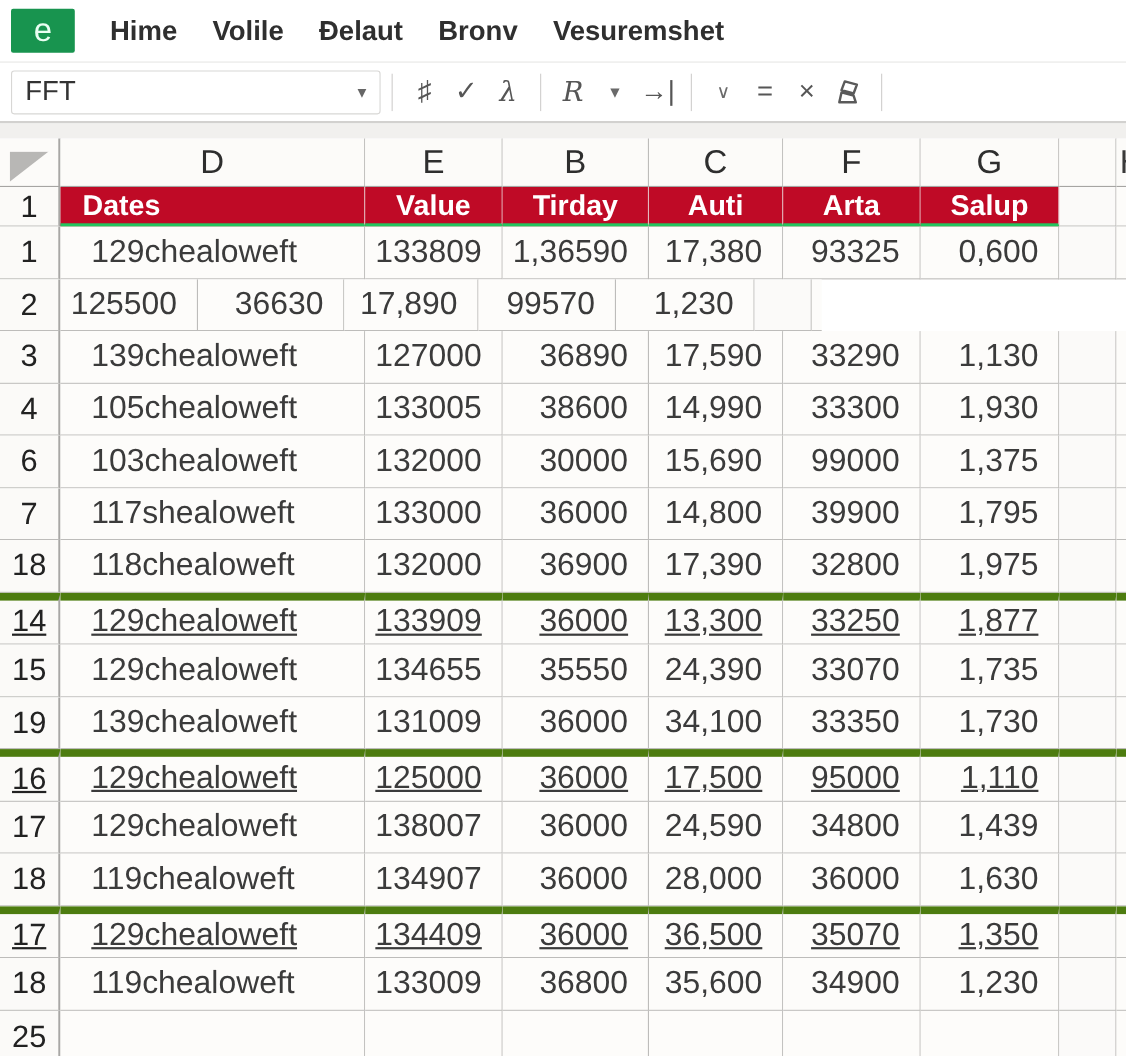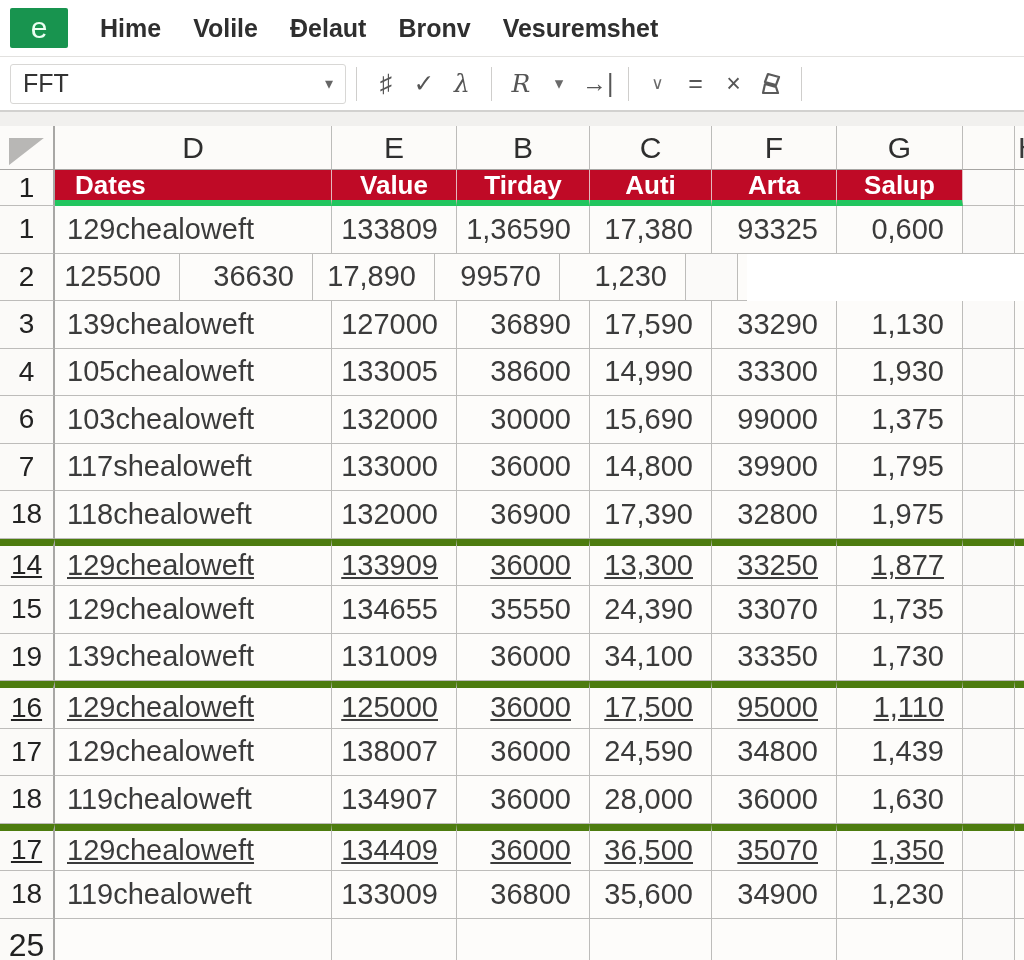--- a/index.html
+++ b/index.html
@@ -42,31 +42,31 @@
   .c8{width:9px; border-right:none;}
   .letters .cell { height:44px; background:#fcfbf9; justify-content:center;
     font-size:30px; color:#2e2e2e; border-bottom:1px solid #a6a5a3; }
   .letters .c8 { position:relative; }
   .letters .clipped { position:absolute; left:3px; top:5px; font-size:30px; color:#3a3a3a; }
   .corner-tri { width:36px; height:28px; background:#b8b7b5;
     clip-path:polygon(0 0,100% 0,0 100%); margin-top:8px; }
   .hdr .cell { height:36px; }
   .hdr .red { background:var(--header-red,#BF0A26); color:#fff; font-weight:bold;
     font-size:26px; justify-content:center; border-right:1px solid #e4b7bd;
-    border-bottom:6px solid #22c55e; }
+    border-bottom:3px solid #22c55e; }
   .hdr .red.first { justify-content:flex-start; padding-left:20px; }
   .hdr .c0 { font-size:28px; color:#1e1e1e; }
   .datarow .cell { height:47.5px; }
   .datarow .c0 { font-size:28px; color:#222; }
-  .datarow .c1 { padding-left:12px; }
+  .datarow .c1 { padding-left:28px; }
   .datarow .num { justify-content:flex-end; padding-right:18px; }
   .datarow .c6 { }
   .group-top .cell { border-top:7px solid #4d7c0f;text-decoration:underline; }
   .bottomrow .cell { height:41px; border-bottom:none; }
-  .bottomrow .c0 { font-size:32px; color:#222; align-items:flex-start; padding-top:8px; }
+  .bottomrow .c0 { font-size:28px; color:#222; align-items:flex-start; padding-top:8px; }
 </style>
 </head>
 <body>
 
 <div class="menubar">
   <div class="logo">e</div>
   <span class="menu-item">Hime</span>
   <span class="menu-item">Volile</span>
   <span class="menu-item">Ðelaut</span>
   <span class="menu-item">Bronv</span>

